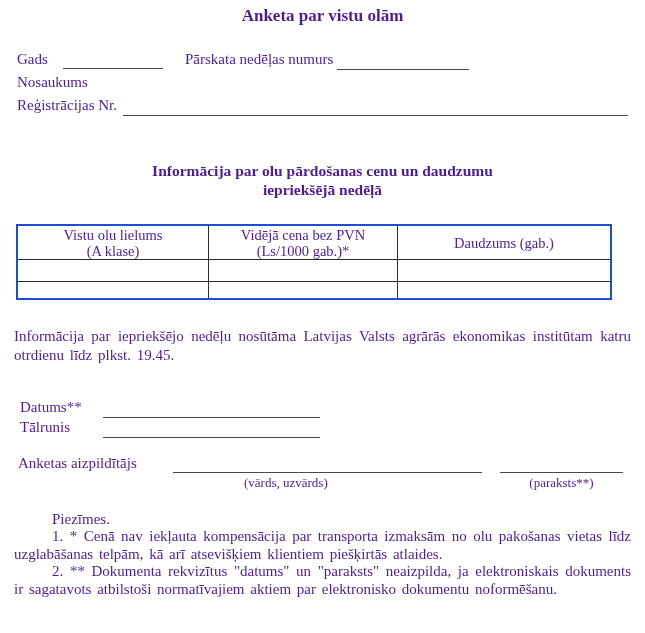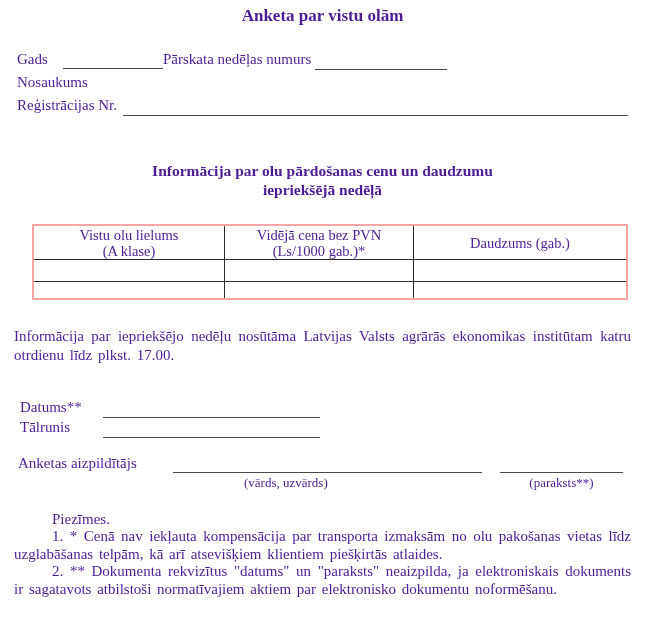--- a/index.html
+++ b/index.html
@@ -17,35 +17,35 @@
     text-align:center;font-weight:bold;font-size:17px;
   }
   .frow{position:absolute;display:flex;align-items:flex-start;}
   .frow .lbl{flex:none;}
   .fill-line{
     display:inline-block;border-bottom:1.5px solid #4a4a4a;
   }
   .row-gads{top:51px;left:17px;width:611px;}
   .lbl-gads{width:46px;}
   .line-gads{width:100px;height:17px;}
-  .lbl-parskata{}
+  .lbl-parskata{margin-left:22px;}
   .line-parskata{width:132px;height:18px;margin-left:4px;}
   .row-nosaukums{top:74px;left:17px;width:611px;flex-direction:column;}
   .row-registracijas{top:97px;left:17px;width:611px;}
   .lbl-w106{width:106px;}
   .line-flex{flex:1;height:18px;}
   .section-heading{
     position:absolute;top:161px;left:0;width:645px;
     text-align:center;font-weight:bold;font-size:15.5px;line-height:19px;
   }
   .section-heading span{display:block;}
   table.egg-table{
-    position:absolute;top:224px;left:32px;width:590px;
+    position:absolute;top:224px;left:16px;width:590px;
     border-collapse:collapse;table-layout:fixed;
-    border:2px solid #fca5a5;
+    border:2px solid #1d4ed8;
   }
   table.egg-table th,table.egg-table td{
     border:1.5px solid #2b2b2b;
     font-weight:normal;font-size:14.5px;line-height:16px;
     text-align:center;vertical-align:middle;padding:0;
   }
   table.egg-table th{height:33px;}
   table.egg-table th span{display:block;}
   .col1{width:190px;}.col2{width:188px;border-radius:12px;}.col3{width:212px;}
   .r1{height:22px;}.r2{height:17px;}
@@ -122,21 +122,21 @@
         <td></td>
       </tr>
       <tr class="r2">
         <td></td>
         <td></td>
         <td></td>
       </tr>
     </tbody>
   </table>
 
-  <div class="info-paragraph">Informācija par iepriekšējo nedēļu nosūtāma Latvijas Valsts agrārās ekonomikas institūtam katru otrdienu līdz plkst. 17.00.</div>
+  <div class="info-paragraph">Informācija par iepriekšējo nedēļu nosūtāma Latvijas Valsts agrārās ekonomikas institūtam katru otrdienu līdz plkst. 19.45.</div>
 
   <div class="frow row-datums">
     <span class="lbl lbl-w83">Datums**</span>
     <span class="fill-line line-datums"></span>
   </div>
 
   <div class="frow row-talrunis">
     <span class="lbl lbl-w83">Tālrunis</span>
     <span class="fill-line line-datums"></span>
   </div>

